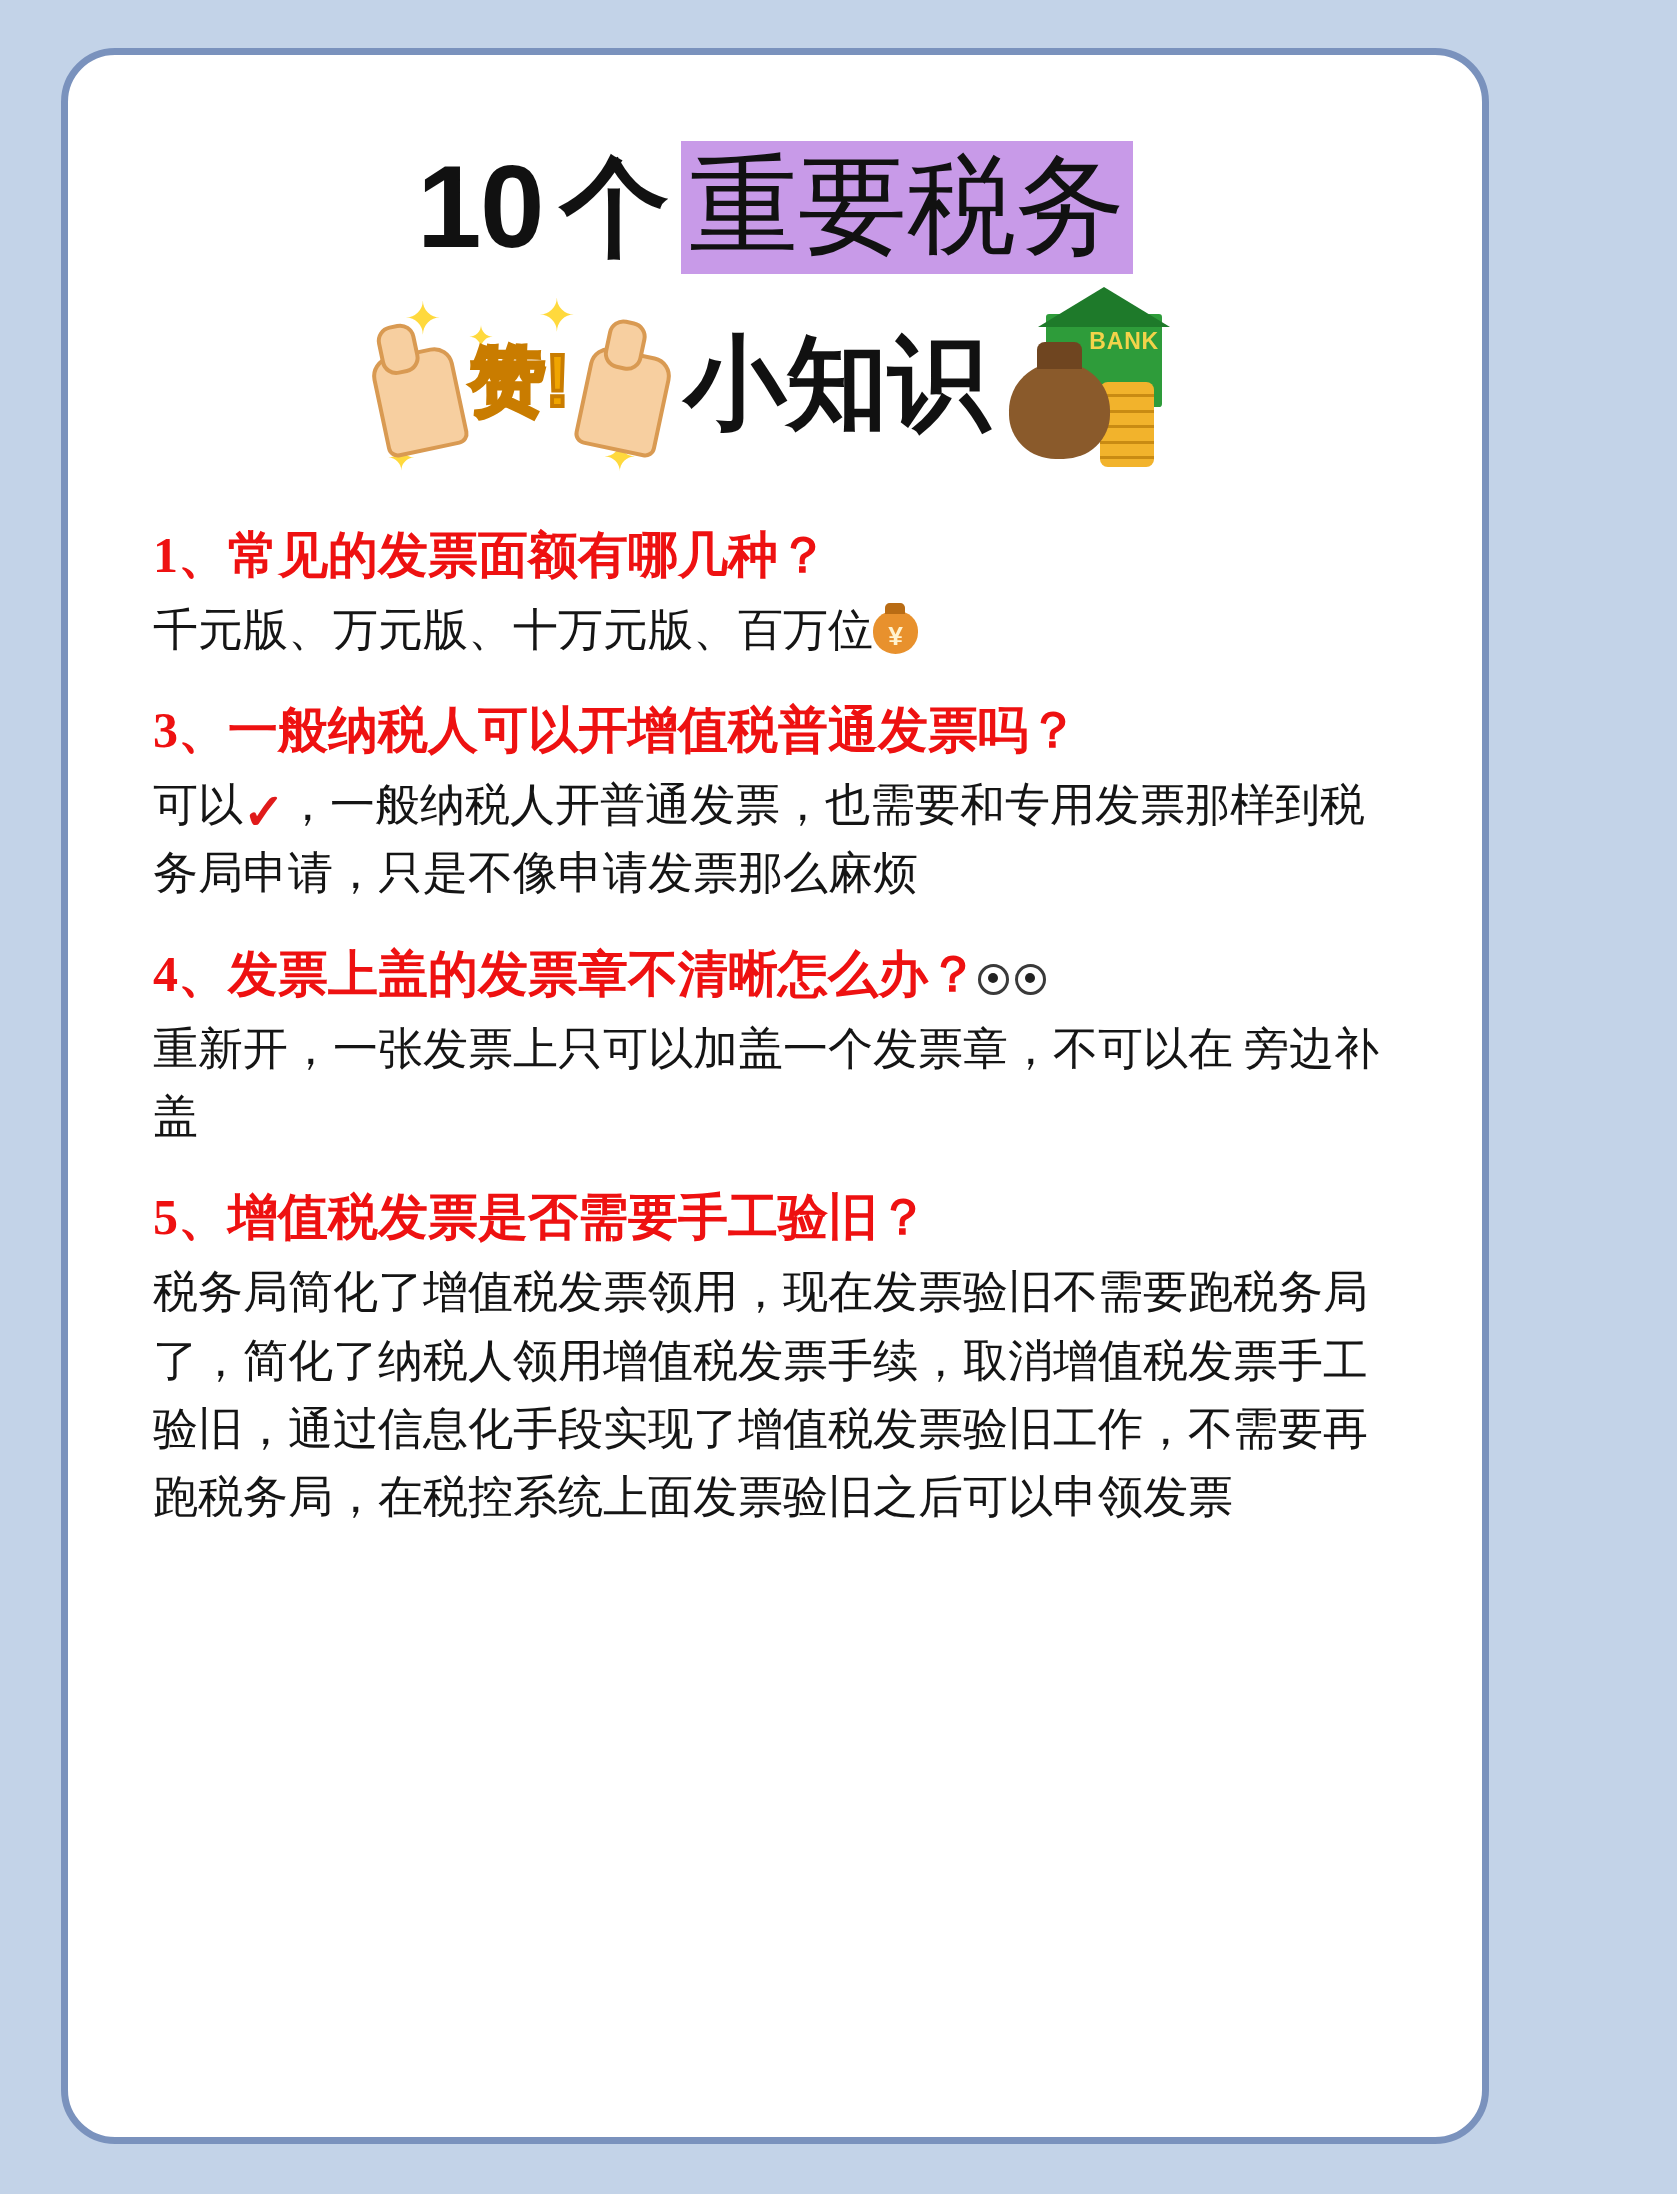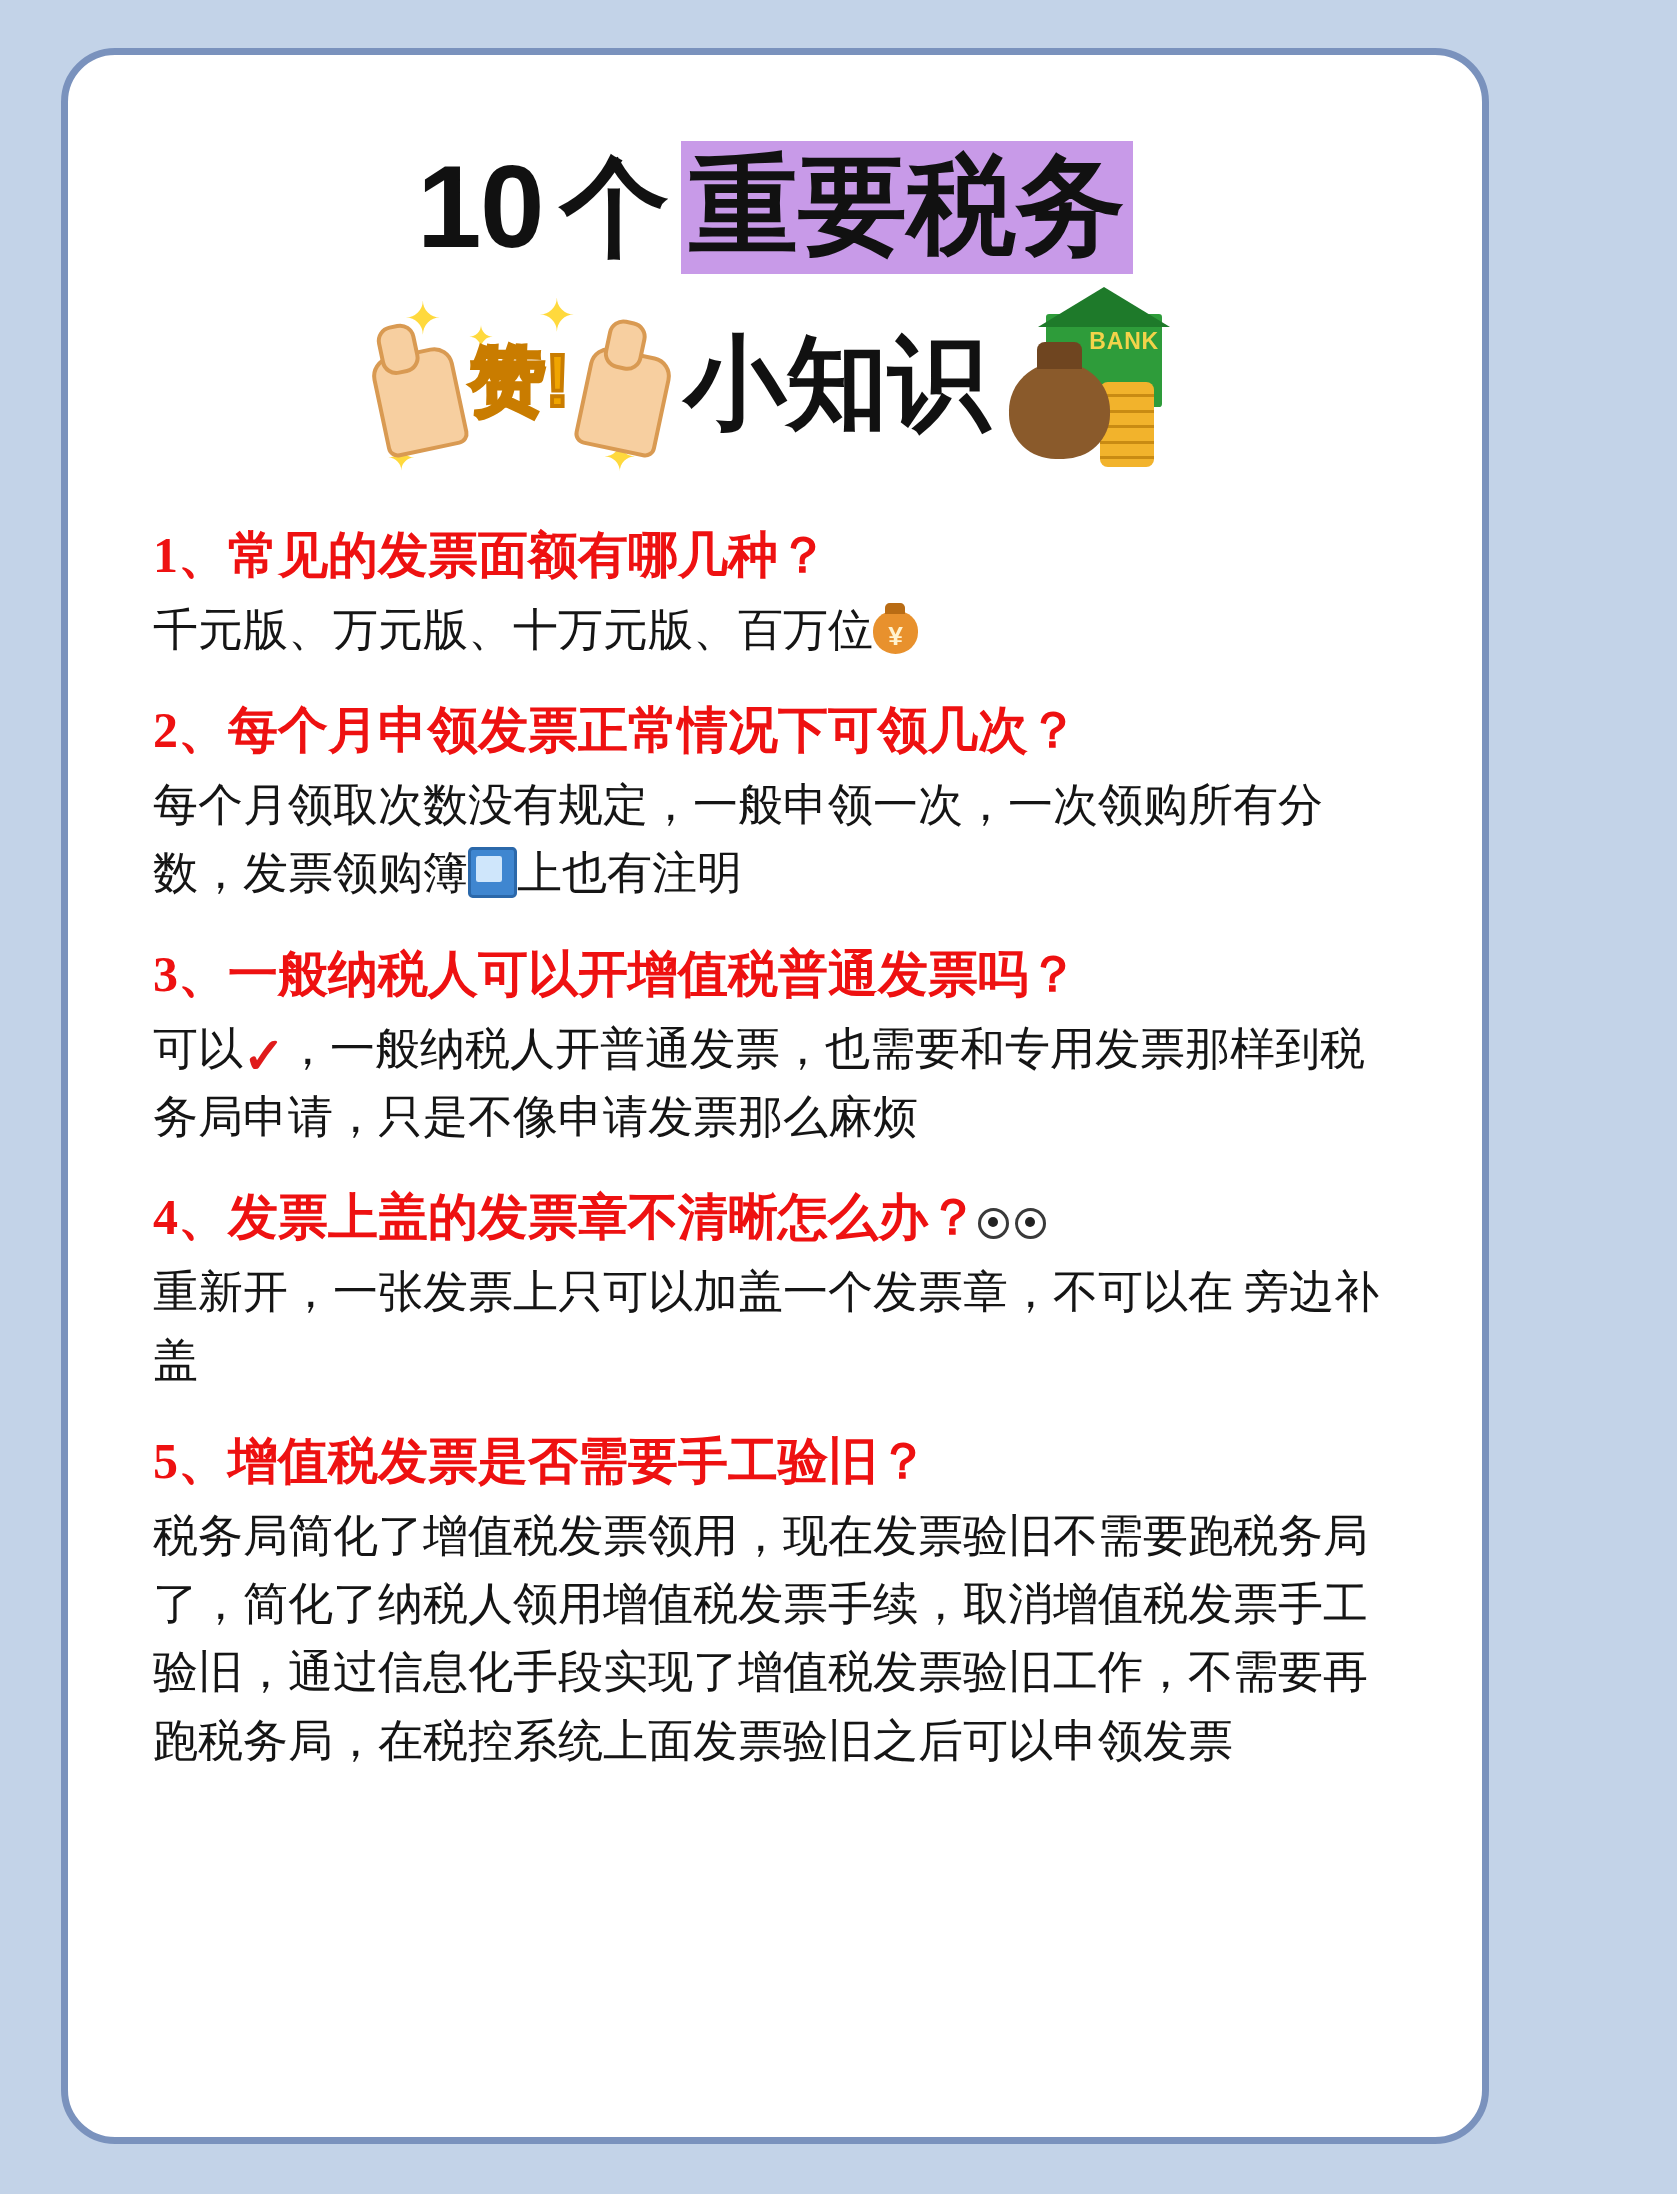--- a/index.html
+++ b/index.html
@@ -55,21 +55,21 @@
     font-family: "Liberation Sans", sans-serif;
     font-weight: bold;
     font-size: 109px;
     line-height: 1;
     color: #111111;
     margin-left: 17px;
     margin-right: 12.4px;
   }
   .t-high {
     font-family: "Liberation Sans", sans-serif;
-    font-weight: bold;
+    font-weight: normal;
     font-size: 109px;
     line-height: 1.12;
     color: #111111;
     background: #c89ae8;
     padding: 3.1px 7.8px 7.8px 7.8px;
   }
   .t-paren {
     font-family: "Liberation Sans", sans-serif;
     font-weight: bold;
     font-size: 109px;
@@ -351,26 +351,20 @@
 
     <div class="body-wrap">
 
       <div class="qa-block">
         <div class="q-line">1、常见的发票面额有哪几种？</div>
         <div class="a-line">
           <span>千元版、万元版、十万元版、百万位</span><span class="inline-emoji ic-bag"></span>
         </div>
       </div>
 
-      <div class="qa-block">
-        <div class="q-line">2、每个月申领发票正常情况下可领几次？</div>
-        <div class="a-line">
-          <span>每个月领取次数没有规定，一般申领一次，一次领购所有分数，发票领购簿</span><span class="inline-emoji ic-book"></span><span>上也有注明</span>
-        </div>
-      </div>
 
       <div class="qa-block">
         <div class="q-line">3、一般纳税人可以开增值税普通发票吗？</div>
         <div class="a-line">
           <span>可以</span><span class="inline-emoji ic-check">✓</span><span>，一般纳税人开普通发票，也需要和专用发票那样到税务局申请，只是不像申请发票那么麻烦</span>
         </div>
       </div>
 
       <div class="qa-block">
         <div class="q-line">

